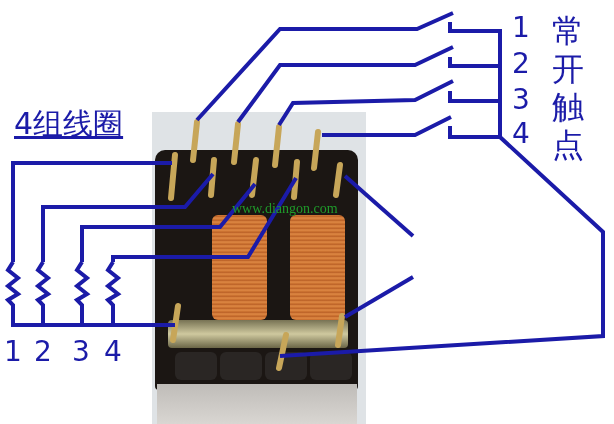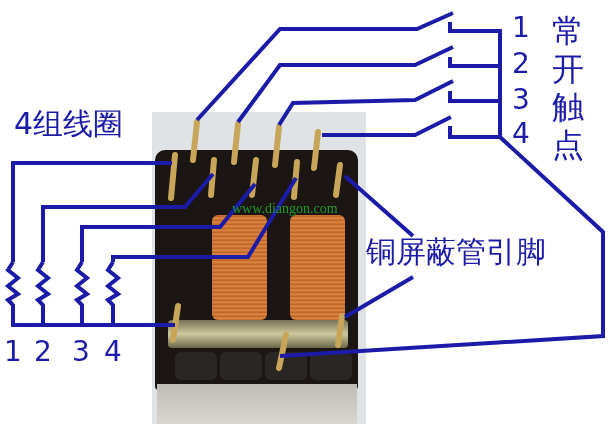--- a/index.html
+++ b/index.html
@@ -6,21 +6,21 @@
   #canvas { position: relative; width: 614px; height: 424px; overflow: hidden; background: #ffffff; font-family: "DejaVu Sans", sans-serif; }
   .photo-bg { position: absolute; left: 152px; top: 112px; width: 214px; height: 312px; background: #dfe3e6; }
   .relay-body { position: absolute; left: 155px; top: 150px; width: 203px; height: 240px; background: #1b1613; border-radius: 10px 10px 4px 4px; }
   .relay-base { position: absolute; left: 157px; top: 384px; width: 200px; height: 40px; background: linear-gradient(#bfbcb8, #d9d6d2); }
   .coil { position: absolute; top: 215px; width: 55px; height: 105px; border-radius: 6px;
           background: repeating-linear-gradient(0deg, #c46a2a 0px, #e08a45 2px, #b55a22 4px); }
   .reed { position: absolute; left: 168px; top: 320px; width: 180px; height: 28px; border-radius: 4px;
           background: linear-gradient(#7c7757, #d8d2a6 50%, #6f6a4a); opacity: 0.95; }
   .bottom-seg { position: absolute; top: 352px; width: 42px; height: 28px; background: #2a2624; border-radius: 6px; }
   .label { position: absolute; color: #1b1ba8; white-space: nowrap; }
-  .lbl-coils { left: 14px; top: 104px; font-size: 30px; }
+  .lbl-coils { left: 14px; top: 104px; font-size: 30px; text-decoration: underline; }
   .num { font-size: 28px; line-height: 28px; }
   .vert { position: absolute; left: 548px; top: 12px; width: 40px; font-size: 32px; line-height: 38px; color: #1b1ba8; text-align: center; }
   .lbl-shield { left: 366px; top: 232px; font-size: 30px; }
   .watermark { position: absolute; left: 232px; top: 201px; font-family: Liberation Serif, serif; font-size: 14px; color: #1f9a2a; }
   svg.wires { position: absolute; left: 0; top: 0; }
 </style>
 </head>
 <body>
 
 <div id="canvas">
@@ -93,16 +93,15 @@
   <div class="label num" style="left:512px; top:86px;">3</div>
   <div class="label num" style="left:512px; top:120px;">4</div>
 
   <div class="vert">
     <div>常</div>
     <div>开</div>
     <div>触</div>
     <div>点</div>
   </div>
 
-  <div class="label lbl-shield">铜屏蔽管引脚</div>
 
   <div class="watermark">www.diangon.com</div>
 </div>
 
 </body></html>

